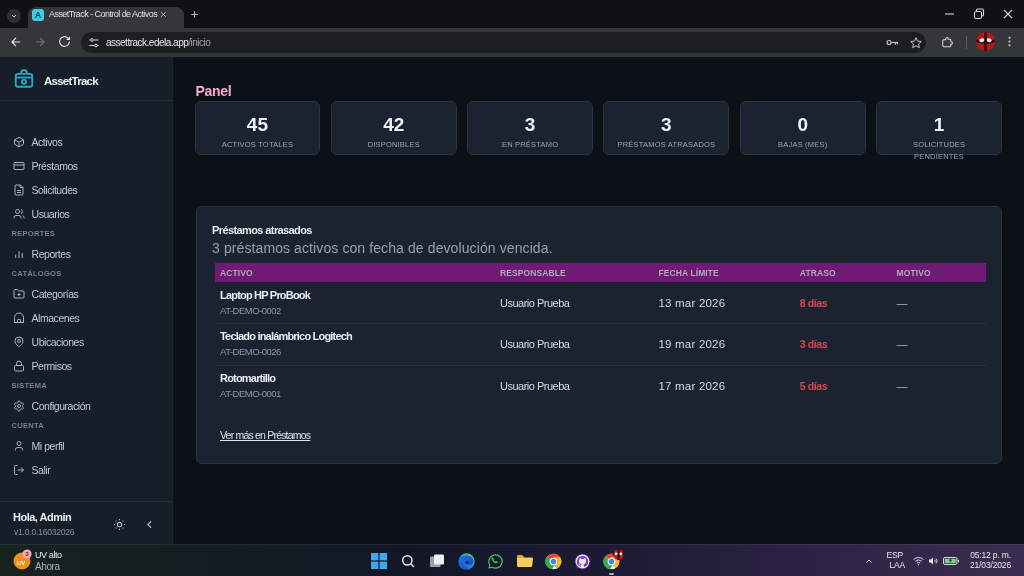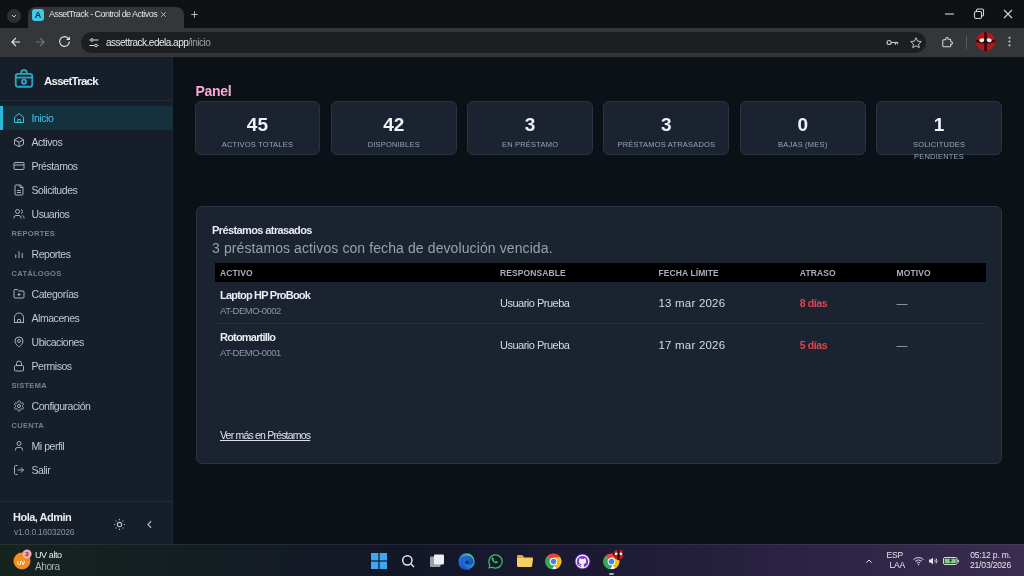--- a/index.html
+++ b/index.html
@@ -48,21 +48,21 @@
 #cards { position:absolute; left:21.5px; top:44px; width:807.5px; height:54px; display:flex; gap:10.5px; }
 .card { flex:1; background:#1b2331; border:1px solid #2a3444; border-radius:6px; text-align:center; padding:12px 11px 0; }
 .cnum { font-size:19px; font-weight:bold; color:#eef1f5; line-height:21px; }
 .clab { font-size:7.5px; letter-spacing:0.2px; color:#9aa4b1; text-align:center; line-height:12px; margin-top:4px; }
 
 #tcard { position:absolute; left:23px; top:149px; width:806px; height:258px; background:#1b2331; border:1px solid #2a3444; border-radius:6px; }
 #tctitle { position:absolute; left:15px; top:16.5px; font-size:11px; letter-spacing:-0.6px; font-weight:bold; color:#e8ecf1; }
 #tcsub { position:absolute; left:15px; top:33px; font-size:14px; letter-spacing:0.1px; color:#97a1ac; }
 #ttable { position:absolute; left:18px; top:56px; width:771px; }
 table { border-collapse:collapse; width:771px; table-layout:fixed; }
-th { background:#000000; color:#a6afbb; font-size:8.5px; font-weight:bold; letter-spacing:0.1px; text-align:left; height:19px; padding:0 0 0 5px; }
+th { background:#701a75; color:#a6afbb; font-size:8.5px; font-weight:bold; letter-spacing:0.1px; text-align:left; height:19px; padding:0 0 0 5px; }
 td { height:41.5px; border-bottom:1px solid #28313e; padding:0 0 0 5px; vertical-align:middle; font-size:11px; letter-spacing:-0.5px; color:#d5dbe2; }
 tr:last-child td { border-bottom:none; }
 .aname { font-size:11px; letter-spacing:-0.8px; font-weight:bold; color:#e9edf1; line-height:13px; }
 .acode { font-size:9.5px; color:#8d97a4; line-height:12px; margin-top:3px; }
 .dt { font-size:11.5px; letter-spacing:0.2px; }
 .red { color:#dc4450; font-weight:bold; font-size:10.5px; letter-spacing:-0.4px; }
 .dash { color:#aab4c0; }
 #vermas { position:absolute; left:23px; top:221.5px; font-size:10.5px; letter-spacing:-0.8px; color:#dde3ea; text-decoration:underline; }
 
 
@@ -163,27 +163,20 @@
     <aside id="sb">
       <div id="sbhead">
         <svg id="sblogo" width="22" height="23" viewBox="0 0 24 24" fill="none" stroke="#2ba7c6" stroke-width="2">
             <rect x="3" y="7" width="18" height="14" rx="2.5"></rect>
             <path d="M9 7V5.5A2.5 2.5 0 0 1 11.5 3h1A2.5 2.5 0 0 1 15 5.5V7"></path>
             <path d="M3 11h18"></path>
             <circle cx="12" cy="15.5" r="2.2"></circle>
           </svg>
         <span id="sbname">AssetTrack</span>
       </div>
-      <div class="mi act" style="top:49px">
-          <svg width="12" height="12" viewBox="0 0 24 24" fill="none" stroke="#3dc0df" stroke-width="2">
-            <path d="M3 10.5 12 3l9 7.5V21H3z"></path>
-            <path d="M9.5 21v-6h5v6"></path>
-          </svg>
-          <span>Inicio</span>
-        </div>
       <div class="mi" style="top:73px">
           <svg width="12" height="12" viewBox="0 0 24 24" fill="none" stroke="#a9b2bd" stroke-width="2">
             <path d="M21 16.5v-9L12 2.5l-9 5v9l9 5 9-5z"></path>
             <path d="M3.3 7.6 12 12.5l8.7-4.9"></path>
             <path d="M12 22.2V12.5"></path>
           </svg>
           <span>Activos</span>
         </div>
       <div class="mi" style="top:97px">
           <svg width="12" height="12" viewBox="0 0 24 24" fill="none" stroke="#a9b2bd" stroke-width="2">
@@ -336,20 +329,30 @@
                     <div class="aname">Laptop HP ProBook</div>
                     <div class="acode">AT-DEMO-0002</div>
                   </td>
               <td>Usuario Prueba</td>
                   <td class="dt">13 mar 2026</td>
                   <td class="red">8 días</td>
                   <td class="dash">—</td>
             </tr>
             <tr>
               <td>
+                    <div class="aname">Teclado inalámbrico Logitech</div>
+                    <div class="acode">AT-DEMO-0026</div>
+                  </td>
+              <td>Usuario Prueba</td>
+                  <td class="dt">19 mar 2026</td>
+                  <td class="red">3 días</td>
+                  <td class="dash">—</td>
+            </tr>
+            <tr>
+              <td>
                     <div class="aname">Rotomartillo</div>
                     <div class="acode">AT-DEMO-0001</div>
                   </td>
               <td>Usuario Prueba</td>
                   <td class="dt">17 mar 2026</td>
                   <td class="red">5 días</td>
                   <td class="dash">—</td>
             </tr>
           </tbody>
             </table>

